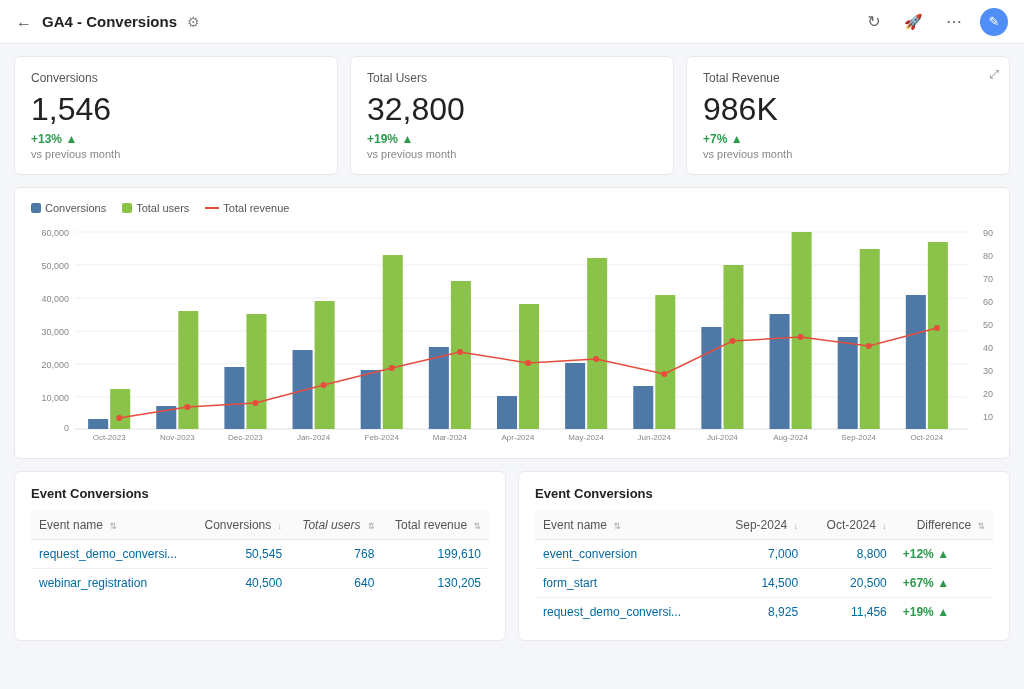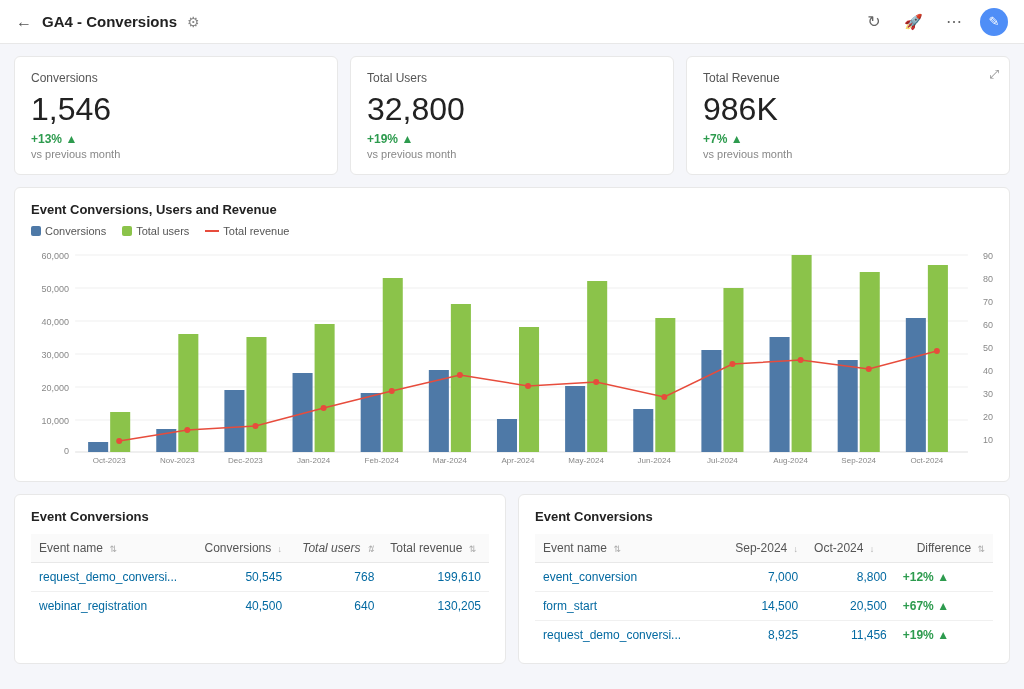--- a/index.html
+++ b/index.html
@@ -109,21 +109,20 @@
         <div class="kpi-label">Total Revenue</div>
         <div class="kpi-value">986K</div>
         <div class="kpi-change">
           <span>+7%</span> <span style="color:#2d9b4e;">▲</span>
         </div>
         <div class="kpi-prev">vs previous month</div>
       </div>
     </div>
 
     <div class="chart-section">
-      <div class="chart-title">Event Conversions, Users and Revenue</div>
       <div class="chart-legend">
         <div class="legend-item">
           <div class="legend-dot-blue"></div>
           <span>Conversions</span>
         </div>
         <div class="legend-item">
           <div class="legend-dot-green"></div>
           <span>Total users</span>
         </div>
         <div class="legend-item">
@@ -244,21 +243,21 @@
                 <span class="sort-icon">⇅</span>
               </th>
               <th style="text-align:right;">
                 <span>Conversions</span>
                 <span class="sort-icon">↓</span>
               </th>
               <th style="text-align:right;font-style:italic;">
                 <span>Total users</span>
                 <span class="sort-icon">⇅</span>
               </th>
-              <th style="margin-top:48px;">
+              <th style="text-align:right;margin-top:48px;">
                 <span>Total revenue</span>
                 <span class="sort-icon">⇅</span>
               </th>
             </tr>
           </thead>
           <tbody>
             <tr>
               <td>request_demo_conversi...</td>
               <td class="num">50,545</td>
               <td class="num">768</td>
@@ -280,21 +279,21 @@
           <thead>
             <tr>
               <th>
                 <span>Event name</span>
                 <span class="sort-icon">⇅</span>
               </th>
               <th style="text-align:right;">
                 <span>Sep-2024</span>
                 <span class="sort-icon">↓</span>
               </th>
-              <th style="text-align:left;">
+              <th style="text-align:right;">
                 <span>Oct-2024</span>
                 <span class="sort-icon">↓</span>
               </th>
               <th style="text-align:right;">
                 <span>Difference</span>
                 <span class="sort-icon">⇅</span>
               </th>
             </tr>
           </thead>
           <tbody>

